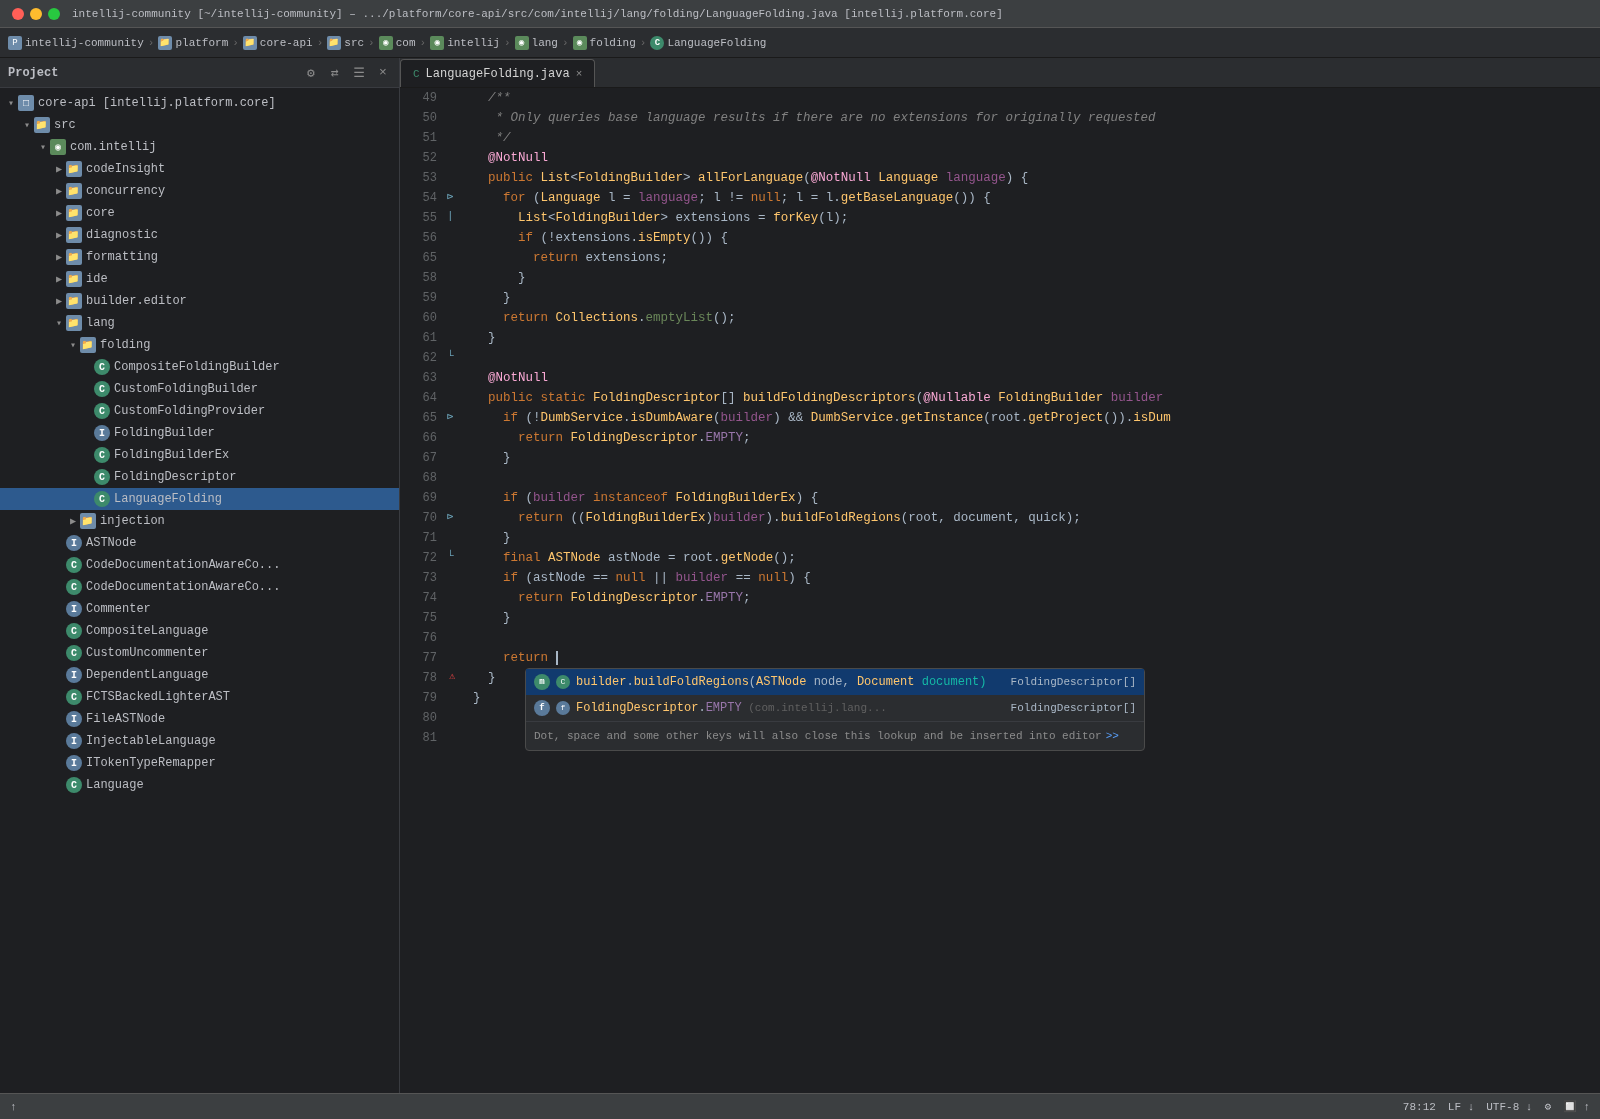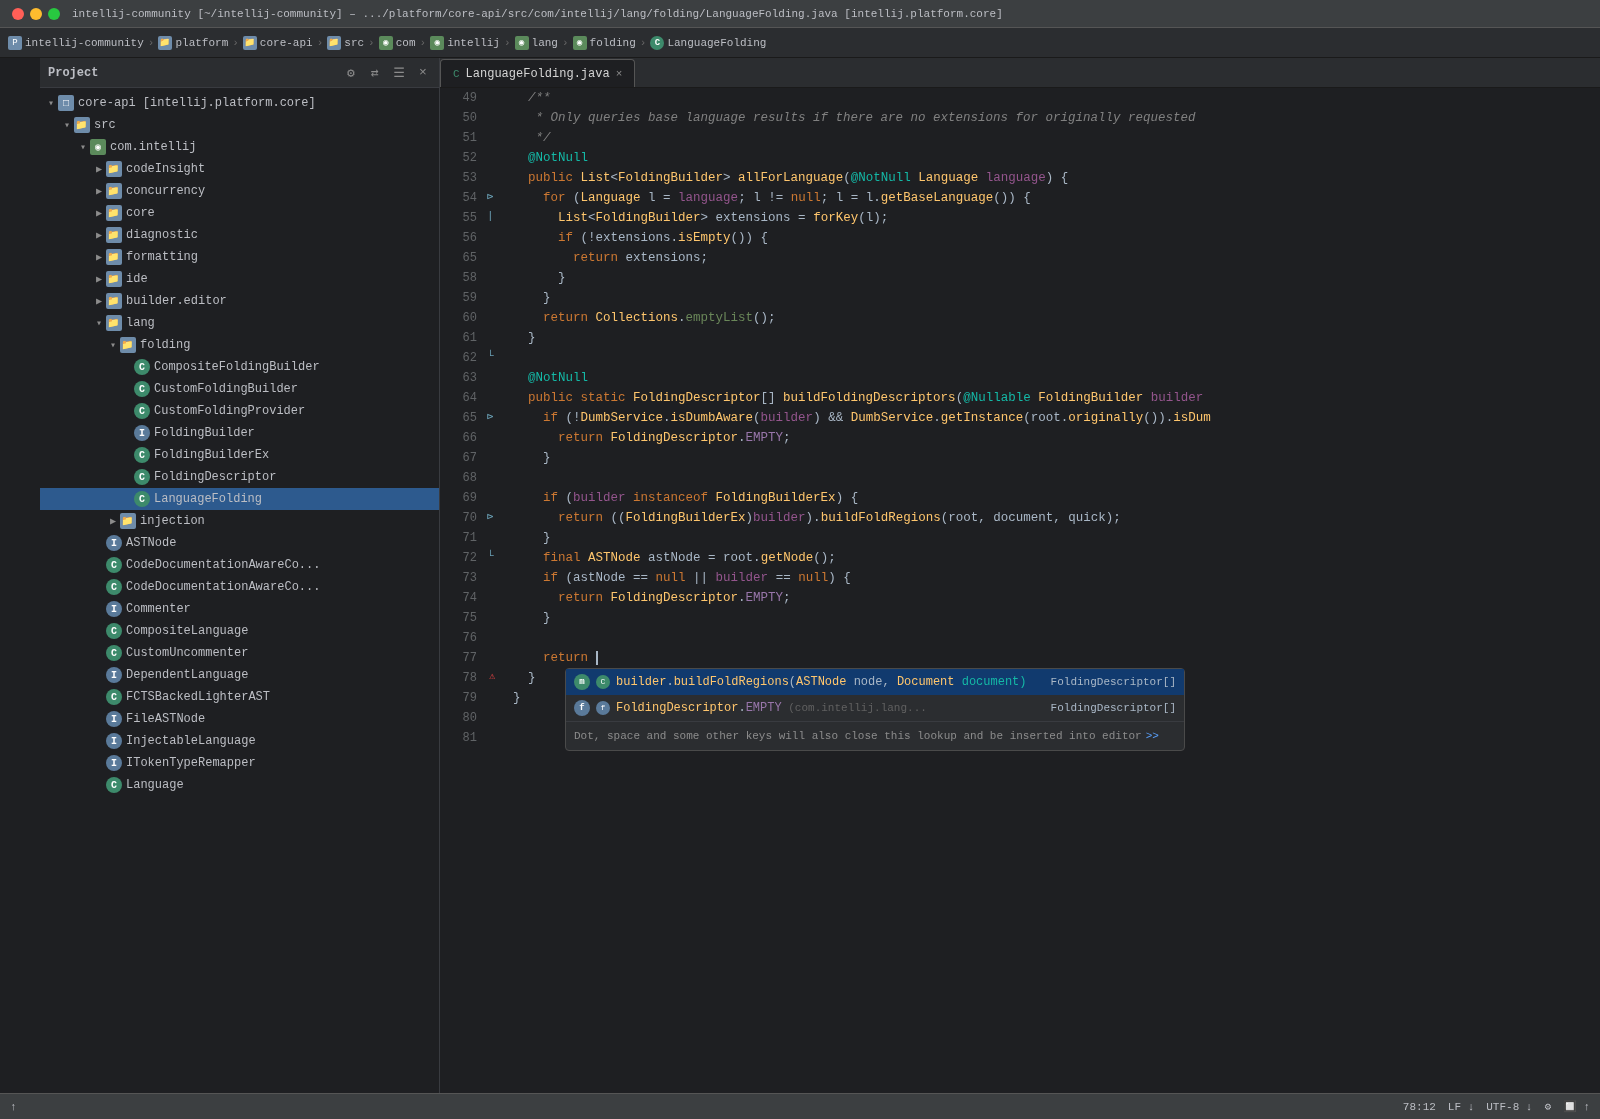--- a/index.html
+++ b/index.html
@@ -91,21 +91,20 @@
       justify-content: center;
       font-size: 9px;
       color: white;
       font-weight: bold;
     }
 
     
     #main {
       display: flex;
       height: calc(1119px - 28px - 30px - 26px);
-      padding-left: 40px;
     }
 
     
     #sidebar {
       width: 400px;
       background: #1e1f22;
       border-right: 1px solid #393b40;
       display: flex;
       flex-direction: column;
       overflow: hidden;
@@ -254,21 +253,21 @@
       min-height: 20px;
       display: flex;
       align-items: center;
     }
     
     .kw { color: #cc7832; }
     .type { color: #ffc66d; } 
     .method { color: #ffc66d; } 
     .method2 { color: #6a8759; } 
     .comment { color: #808080; font-style: italic; }
-    .ann { color: #14b8a6; text-align: right; } 
+    .ann { color: #f9a8d4; text-align: right; } 
     .param { color: #94558d; } 
     .field { color: #9876aa; } 
     .plain { color: #a9b7c6; }
     .local { color: #a9b7c6; }
     .cursor { background: #a9b7c6; width: 2px; display: inline-block; height: 14px; animation: blink 1s step-end infinite; }
     @keyframes blink { 50% { opacity: 0; } }
 
     
     #autocomplete {
       position: absolute;
@@ -799,21 +798,21 @@
           <span class="method">isDumbAware</span>
           <span class="plain">(</span>
           <span class="param">builder</span>
           <span class="plain">) &amp;&amp; </span>
           <span class="type">DumbService</span>
           <span class="plain">.</span>
           <span class="method">getInstance</span>
           <span class="plain">(</span>
           <span class="local">root</span>
           <span class="plain">.</span>
-          <span class="method">originally</span>
+          <span class="method">getProject</span>
           <span class="plain">()).</span>
           <span class="method">isDum</span>
         </div>
         <div class="code-line">
           <span class="plain">      </span>
           <span class="kw">return </span>
           <span class="type">FoldingDescriptor</span>
           <span class="plain">.</span>
           <span class="field">EMPTY</span>
           <span class="plain">;</span>

